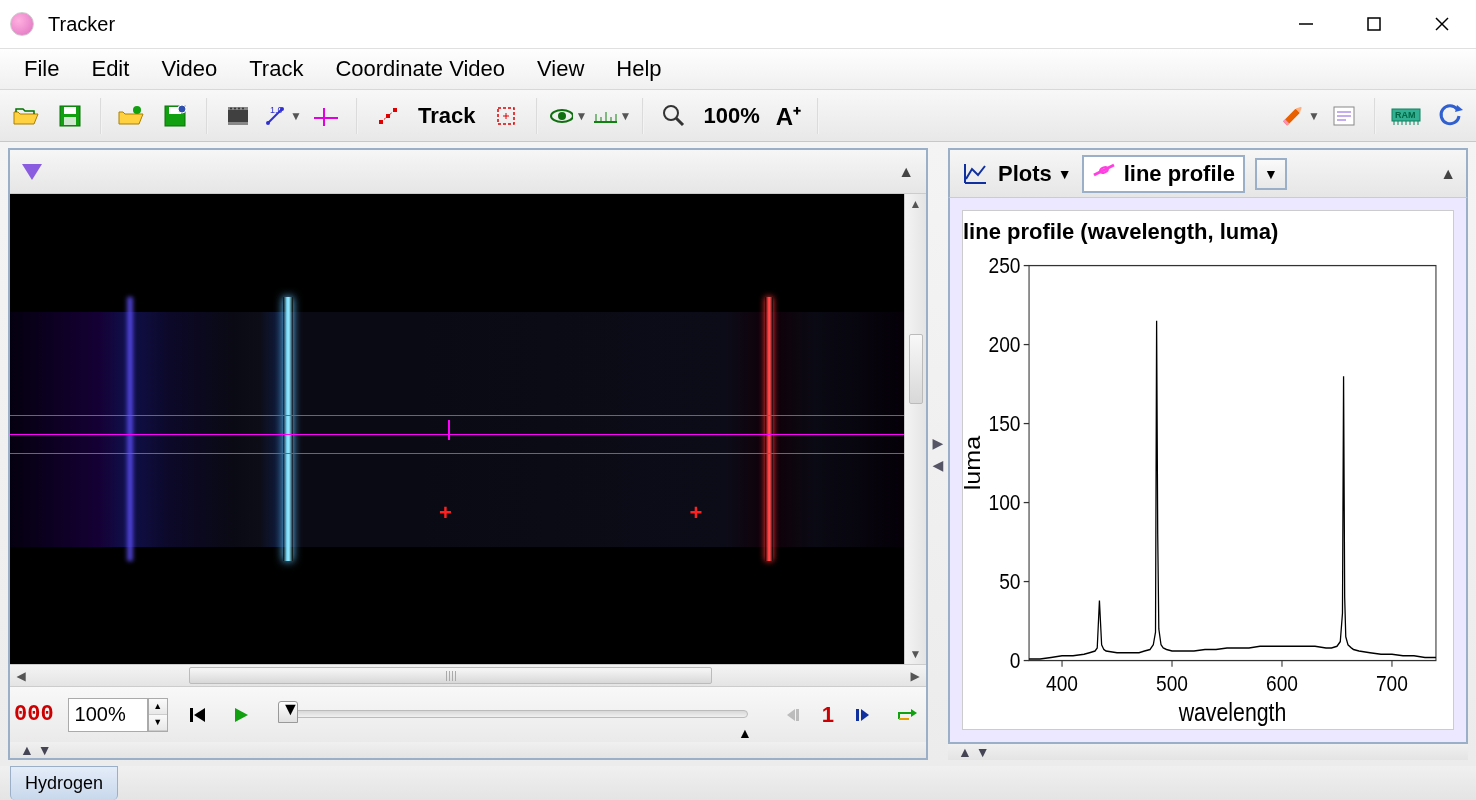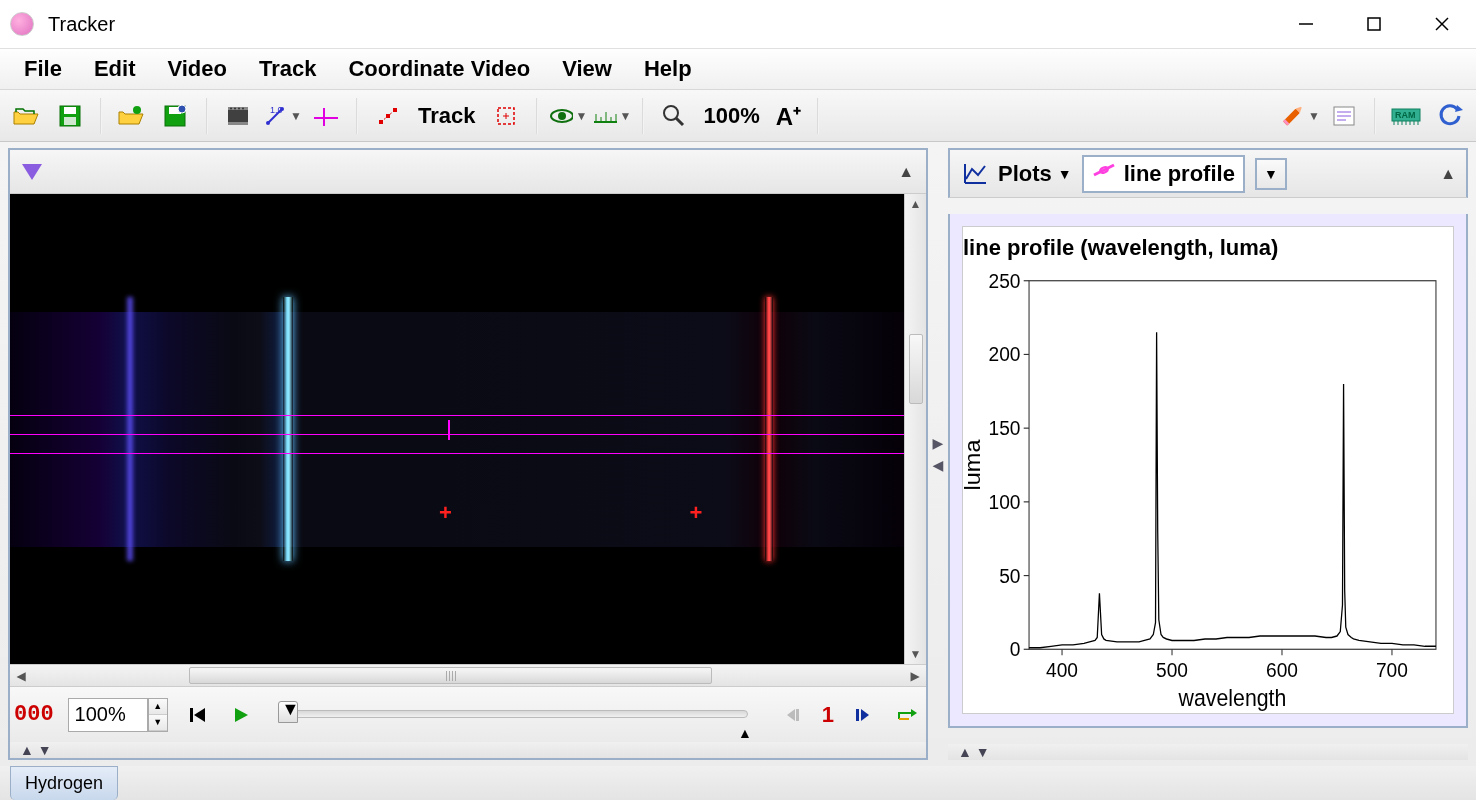--- a/index.html
+++ b/index.html
@@ -7,32 +7,32 @@
   .window{width:1476px;height:800px;display:flex;flex-direction:column;background:#fff;}
   
   .titlebar{height:48px;display:flex;align-items:center;padding:0 0 0 10px;background:#fff;justify-content:center;}
   .titlebar .app-icon{width:24px;height:24px;border-radius:50%;background:radial-gradient(circle at 35% 35%,#ffb0e0,#e070c0);border:1px solid #ccc;margin-right:14px;}
   .titlebar .title{font-size:20px;}
   .titlebar .win-controls{margin-left:auto;display:flex;}
   .titlebar .win-btn{width:68px;height:48px;display:flex;align-items:center;justify-content:center;font-size:18px;}
   .titlebar .win-btn svg{width:18px;height:18px;}
   
   .menubar{height:42px;display:flex;align-items:center;padding:0 8px;gap:0;background:linear-gradient(#fefefe,#f0f0f0);border-top:1px solid #e0e0e0;border-bottom:1px solid #d8d8d8;}
-  .menubar .menu-item{padding:14px 16px;font-size:22px;cursor:default;font-weight:bold;}
+  .menubar .menu-item{padding:14px 16px;font-size:22px;cursor:default;}
   
   .toolbar{height:52px;display:flex;align-items:center;padding:0 6px;background:linear-gradient(#f8f8f8,#e8e8e8);border-bottom:1px solid #c8c8c8;gap:4px;}
   .tb-btn{width:40px;height:40px;display:flex;align-items:center;justify-content:center;border-radius:3px;}
   .tb-sep{width:2px;height:36px;background:linear-gradient(to right,#cfcfcf,#fff);margin:0 6px;}
   .tb-text{font-size:22px;font-weight:bold;padding:0 6px;}
   .tb-dd{display:flex;align-items:center;}
   .tb-dd .dd-arrow{font-size:12px;color:#555;margin-left:3px;}
   
   .mainarea{flex:1;display:flex;overflow:hidden;background:linear-gradient(#f4f4f4,#ececec);}
   .leftpane{flex:1;display:flex;flex-direction:column;border:2px solid #9bb0c8;margin:6px 4px 6px 8px;background:#eee;position:relative;}
-  .rightpane{width:520px;display:flex;flex-direction:column;margin:6px 8px 6px 4px;gap:16px;}
+  .rightpane{width:520px;display:flex;flex-direction:column;margin:6px 8px 6px 4px;}
   .splitter{width:12px;display:flex;flex-direction:column;justify-content:center;align-items:center;gap:6px;color:#556;}
   .splitter .arrow{font-size:14px;cursor:pointer;}
   
   .lp-head{height:44px;display:flex;align-items:center;padding:0 12px;background:linear-gradient(#f6f6f6,#e6e6e6);border-bottom:1px solid #ccc;}
   .lp-head .triangle{width:0;height:0;border-left:10px solid transparent;border-right:10px solid transparent;border-top:16px solid #8a5ce0;}
   .lp-head .collapse{margin-left:auto;cursor:pointer;font-size:16px;color:#444;}
   
   .video-wrap{flex:1;position:relative;display:flex;}
   .video-canvas{flex:1;background:#000;position:relative;overflow:hidden;}
   .spectrum{position:absolute;left:0;right:0;top:25%;height:50%;background:

